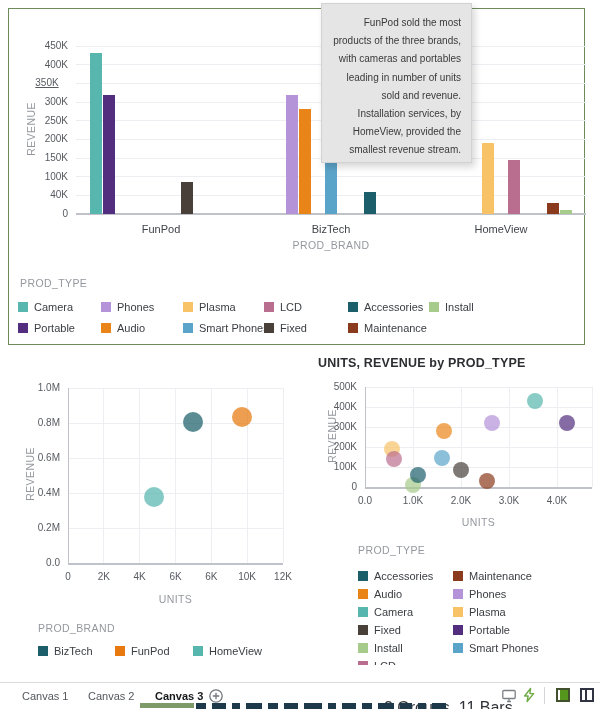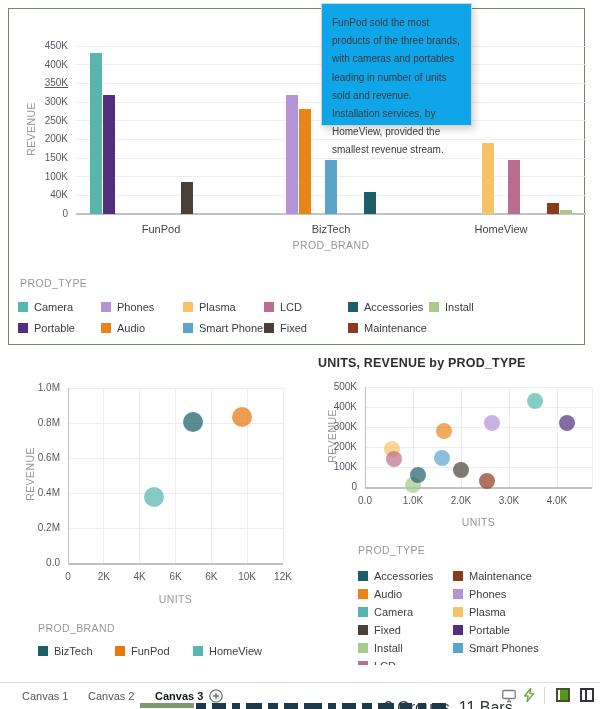--- a/index.html
+++ b/index.html
@@ -18,23 +18,23 @@
   .axis-title{position:absolute;font-size:10.5px;color:#94989e;letter-spacing:.4px;text-align:center;white-space:nowrap;}
   .rot{transform:rotate(-90deg);width:80px;}
   .gridline{position:absolute;background:#eceef1;}
   .axisline{position:absolute;background:#bfc3c9;}
   .bar{position:absolute;}
   .point{position:absolute;border-radius:50%;}
   .legend-title{position:absolute;font-size:10.5px;color:#94989e;letter-spacing:.4px;white-space:nowrap;}
   .legend-item{position:absolute;display:flex;align-items:center;gap:6px;font-size:11px;color:#3a3d42;white-space:nowrap;}
   .swatch{width:10px;height:10px;flex:none;display:inline-block;}
   #annotation{
-    position:absolute;left:321px;top:3px;width:151px;height:123px;box-sizing:border-box;
-    background:#0ea5e9;border:1px solid #d2d2d2;box-shadow:3px 4px 7px rgba(0,0,0,.16);
-    padding:8px 10px;z-index:10;
+    position:absolute;left:321px;top:3px;width:151px;height:160px;box-sizing:border-box;
+    background:#e5e5e5;border:1px solid #d2d2d2;box-shadow:3px 4px 7px rgba(0,0,0,.16);
+    padding:8px 10px;z-index:10;text-align:right;
   }
   #annotation span{font-size:10px;line-height:14.2px;color:#3a3a3a;}
   #type-legend{position:absolute;left:48px;top:194px;width:237px;height:121px;overflow:hidden;}
   #footer{
     position:absolute;left:0;top:682px;width:600px;height:27px;background:#fff;
     border-top:1px solid #d9dadc;box-sizing:border-box;
   }
   .tab{position:absolute;font-size:11px;color:#53575c;cursor:pointer;white-space:nowrap;}
   .tab.active{color:#15171a;font-weight:700;}
   .tab-underline{position:absolute;background:#7e9a68;}
@@ -63,21 +63,21 @@
     <div class="tick" style="left: 17px; top: 161.667px; width: 42px; text-align: right;">100K</div>
     <div class="gridline" style="left: 67px; top: 148.5px; width: 510px; height: 1px;"></div>
     <div class="tick" style="left: 17px; top: 143px; width: 42px; text-align: right;">150K</div>
     <div class="gridline" style="left: 67px; top: 129.833px; width: 510px; height: 1px;"></div>
     <div class="tick" style="left: 17px; top: 124.333px; width: 42px; text-align: right;">200K</div>
     <div class="gridline" style="left: 67px; top: 111.167px; width: 510px; height: 1px;"></div>
     <div class="tick" style="left: 17px; top: 105.667px; width: 42px; text-align: right;">250K</div>
     <div class="gridline" style="left: 67px; top: 92.5px; width: 510px; height: 1px;"></div>
     <div class="tick" style="left: 17px; top: 87px; width: 42px; text-align: right;">300K</div>
     <div class="gridline" style="left: 67px; top: 73.8333px; width: 510px; height: 1px;"></div>
-    <div class="tick" style="left: 17px; top: 68.3333px; width: 42px; text-align: right; text-decoration: underline;">350K</div>
+    <div class="tick" style="left: 17px; top: 68.3333px; width: 42px; text-align: center; text-decoration: underline;">350K</div>
     <div class="gridline" style="left: 67px; top: 55.1667px; width: 510px; height: 1px;"></div>
     <div class="tick" style="left: 17px; top: 49.6667px; width: 42px; text-align: right;">400K</div>
     <div class="gridline" style="left: 67px; top: 36.5px; width: 510px; height: 1px;"></div>
     <div class="tick" style="left: 17px; top: 31px; width: 42px; text-align: right;">450K</div>
     <div class="axisline" style="left: 67px; top: 204px; width: 510px; height: 2px;"></div>
     <div class="bar" style="left: 80.5px; top: 44.4667px; width: 12px; height: 160.533px; background: rgb(87, 182, 174);"></div>
     <div class="bar" style="left: 93.5px; top: 85.5333px; width: 12px; height: 119.467px; background: rgb(83, 46, 126);"></div>
     <div class="bar" style="left: 171.5px; top: 173.267px; width: 12px; height: 31.7333px; background: rgb(73, 64, 58);"></div>
     <div class="cat-label" style="left: 67px; top: 214px; width: 170px;">FunPod</div>
     <div class="bar" style="left: 276.5px; top: 85.5333px; width: 12px; height: 119.467px; background: rgb(180, 147, 217);"></div>

